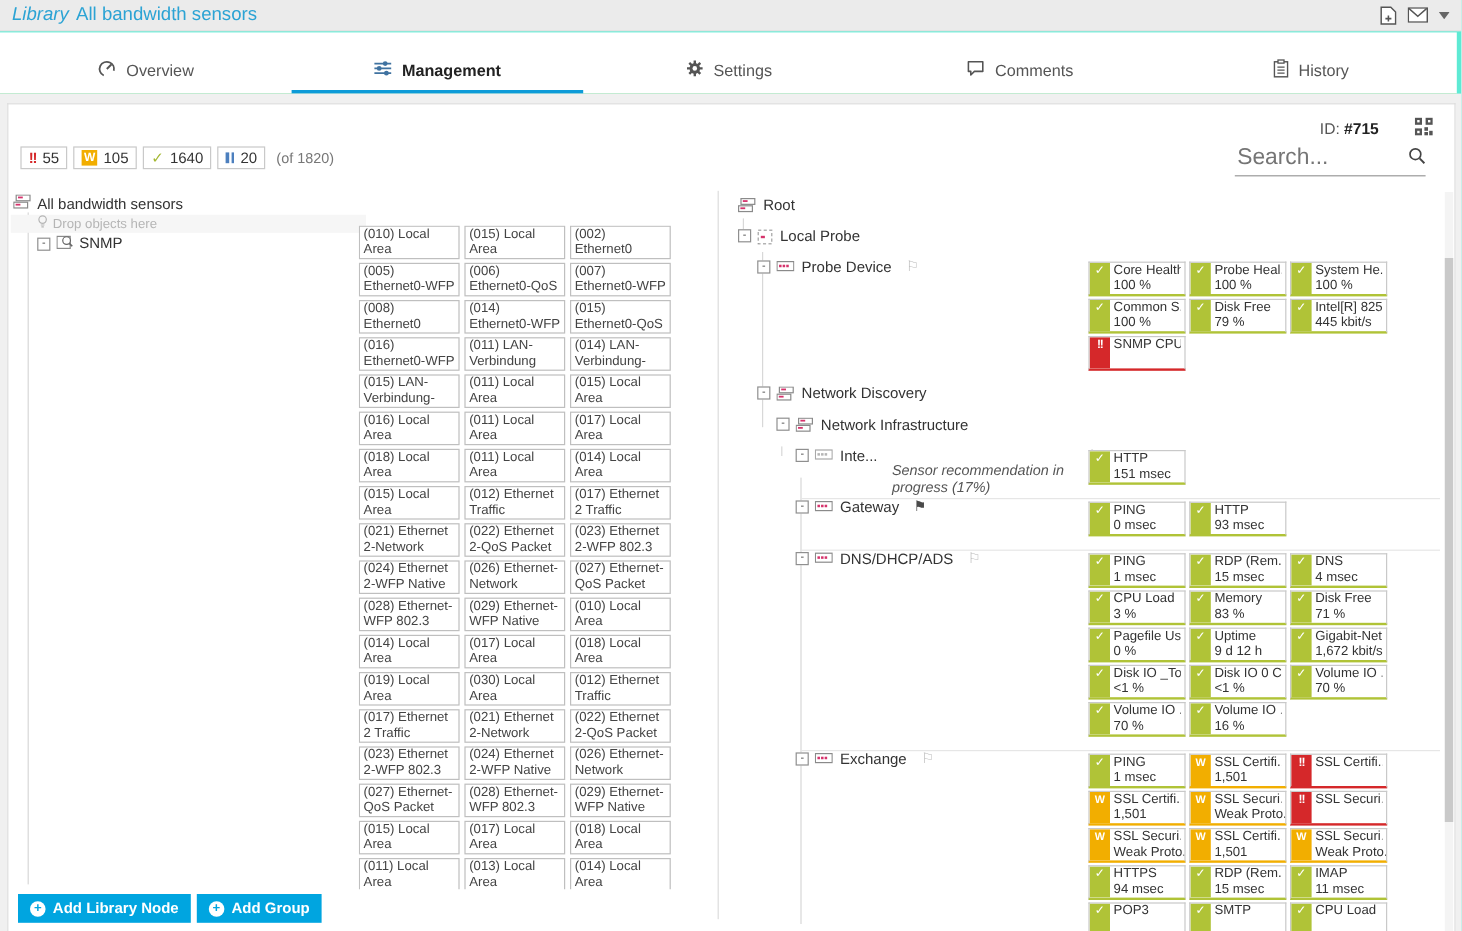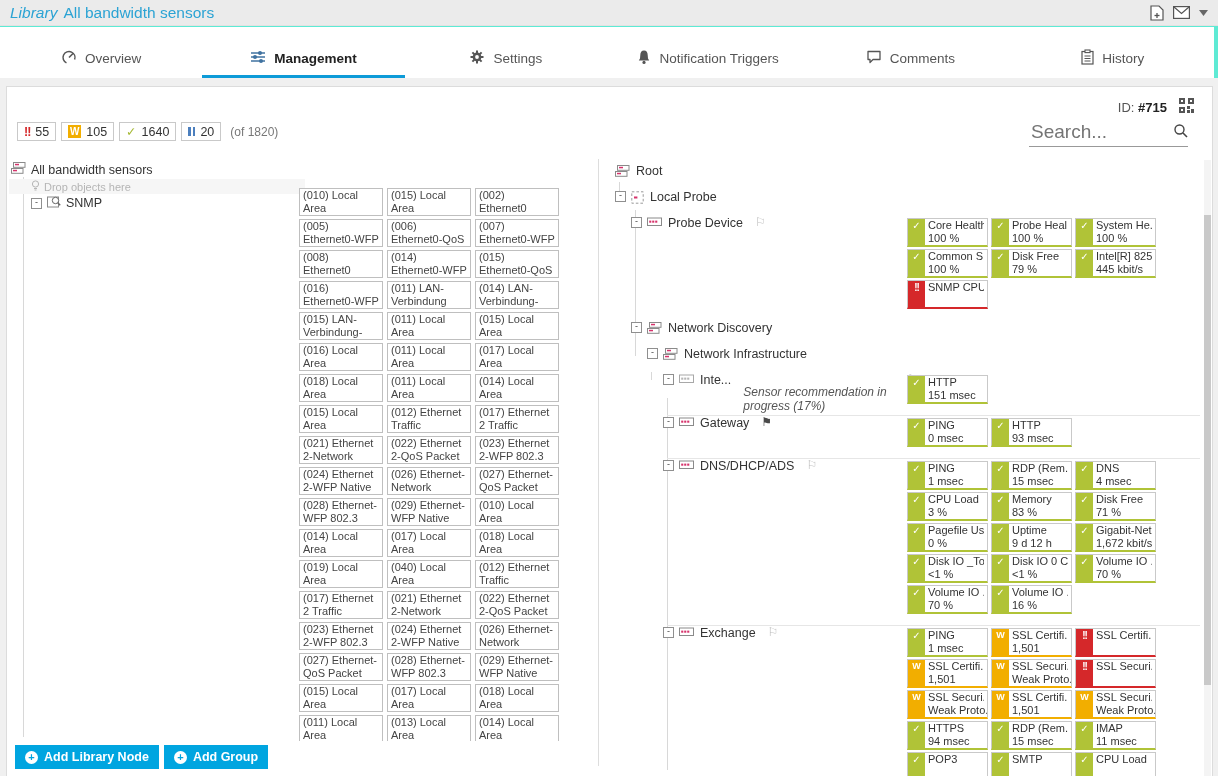--- a/index.html
+++ b/index.html
@@ -10,21 +10,21 @@
   .title .pfx{font-style:italic;margin-right:6px;}
   .topbar-icons{margin-left:auto;display:flex;align-items:center;gap:9px;}
   .tbi{display:inline-flex;cursor:pointer;}
   
   .tabs{position:absolute;top:27px;left:0;right:4px;height:51px;background:#fff;border-bottom:1px solid #22c55e;display:flex;align-items:flex-end;}
   .tab{flex:1;display:flex;align-items:center;justify-content:center;gap:8px;height:36px;font-size:13.5px;color:#555;border-bottom:3px solid transparent;cursor:pointer;box-sizing:border-box;}
   .tab.active{color:#222;font-weight:bold;border-bottom-color:#0d9bd8;}
   
   .page{position:absolute;top:78px;left:0;right:0;bottom:0;background:#f0f0f0;}
   .card{position:absolute;top:8px;left:6px;right:5px;bottom:0;background:#fff;border:1px solid #dcdcdc;border-bottom:none;overflow:hidden;}
-  .idrow{position:absolute;top:11px;right:18px;display:flex;align-items:center;gap:12px;font-size:13px;color:#555;}
+  .idrow{position:absolute;top:11px;right:18px;display:flex;align-items:center;gap:30px;font-size:13px;color:#555;}
   .idrow b{color:#222;font-weight:bold;}
   .badges{position:absolute;top:35px;left:10px;display:flex;align-items:center;gap:5px;}
   .badge{display:inline-flex;align-items:center;gap:5px;border:1px solid #c9c9c9;background:#fff;height:17px;padding:0 6px;font-size:12.5px;color:#333;cursor:pointer;}
   .b-err{color:#d5282a;font-weight:bold;letter-spacing:-1px;}
   .b-warn{display:inline-block;width:13px;height:13px;background:#f2ae00;color:#fff;font-weight:bold;font-size:10px;line-height:13px;text-align:center;}
   .b-ok{color:#a4b832;font-weight:bold;}
   .b-pause{display:inline-flex;gap:2px;}
   .b-pause i{display:block;width:2.5px;height:9px;background:#4c7fbe;}
   .oftotal{font-size:12px;color:#777;margin-left:4px;}
   .searchbox{position:absolute;top:33px;right:24px;display:flex;align-items:center;border-bottom:1px solid #999;padding-bottom:2px;}
@@ -125,27 +125,20 @@
               <line x1="1.5" y1="8" x2="14.5" y2="8"></line>
               <line x1="3.4" y1="3.4" x2="12.6" y2="12.6"></line>
               <line x1="12.6" y1="3.4" x2="3.4" y2="12.6"></line>
             </g>
             <circle cx="8" cy="8" r="4.4" fill="#555"></circle>
             <circle cx="8" cy="8" r="1.9" fill="#fff"></circle>
           </svg></span>
       <span>Settings</span>
     </div>
     <div class="tab">
-      <span><svg width="14" height="16">
-            <path d="M7 1.5 C4.4 1.5 3.4 3.6 3.3 6 L3 9.5 1.8 11.5 H12.2 L11 9.5 10.7 6 C10.6 3.6 9.6 1.5 7 1.5 Z" fill="#555"></path>
-            <circle cx="7" cy="13.4" r="1.6" fill="#555"></circle>
-          </svg></span>
-      <span>Notification Triggers</span>
-    </div>
-    <div class="tab">
       <span><svg width="16" height="14">
             <path d="M2 1.5 H14 V9.5 H7 L4 12.5 V9.5 H2 Z" fill="none" stroke="#555" stroke-width="1.3" stroke-linejoin="round"></path>
           </svg></span>
       <span>Comments</span>
     </div>
     <div class="tab">
       <span><svg width="13" height="16">
             <rect x="1" y="2.5" width="11" height="12.5" fill="none" stroke="#555" stroke-width="1.2"></rect>
             <rect x="4" y="1" width="5" height="2.6" fill="#fff" stroke="#555" stroke-width="1.1"></rect>
             <line x1="3.5" y1="7" x2="9.5" y2="7" stroke="#555"></line>
@@ -268,21 +261,21 @@
           <div class="ltile">(024) Ethernet 2-WFP Native</div>
           <div class="ltile">(026) Ethernet-Network</div>
           <div class="ltile">(027) Ethernet-QoS Packet</div>
           <div class="ltile">(028) Ethernet-WFP 802.3</div>
           <div class="ltile">(029) Ethernet-WFP Native</div>
           <div class="ltile">(010) Local Area</div>
           <div class="ltile">(014) Local Area</div>
           <div class="ltile">(017) Local Area</div>
           <div class="ltile">(018) Local Area</div>
           <div class="ltile">(019) Local Area</div>
-          <div class="ltile">(040) Local Area</div>
+          <div class="ltile">(030) Local Area</div>
           <div class="ltile">(012) Ethernet Traffic</div>
           <div class="ltile">(017) Ethernet 2 Traffic</div>
           <div class="ltile">(021) Ethernet 2-Network</div>
           <div class="ltile">(022) Ethernet 2-QoS Packet</div>
           <div class="ltile">(023) Ethernet 2-WFP 802.3</div>
           <div class="ltile">(024) Ethernet 2-WFP Native</div>
           <div class="ltile">(026) Ethernet-Network</div>
           <div class="ltile">(027) Ethernet-QoS Packet</div>
           <div class="ltile">(028) Ethernet-WFP 802.3</div>
           <div class="ltile">(029) Ethernet-WFP Native</div>

